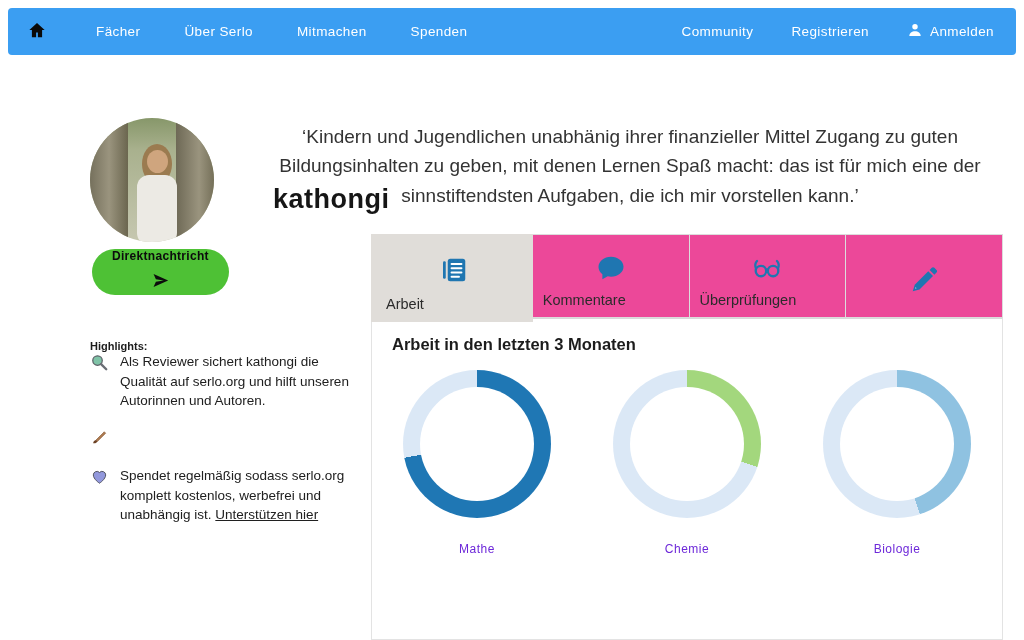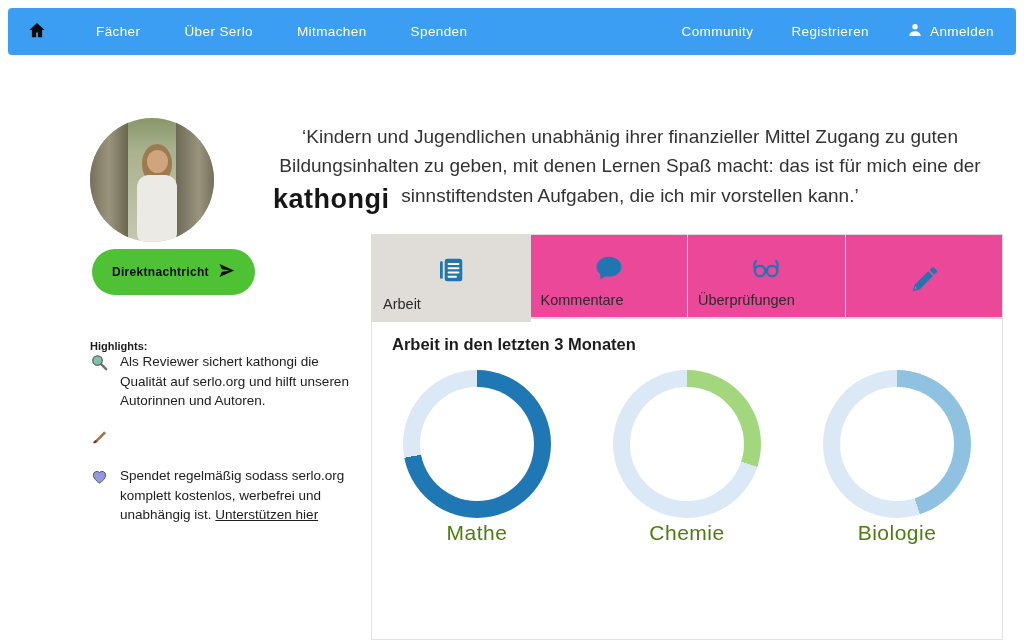--- a/index.html
+++ b/index.html
@@ -27,48 +27,48 @@
   .p-face { position:absolute; left:57px; top:32px; width:21px; height:23px; border-radius:50%; background:#cfa57e; }
   .p-shirt { position:absolute; left:47px; top:57px; width:40px; height:70px; border-radius:12px; background:#eceae4; }
 
   .quote { position:absolute; left:248px; top:122px; width:764px; text-align:center;
            font-size:19px; line-height:1.55; color:#333; }
   .username { position:absolute; left:233px; top:184px; font-size:27px; color:#161616; letter-spacing:.5px;margin-left:40px; }
 
   .dm-btn { position:absolute; left:92px; top:249px; height:46px; padding:0 20px;
             border:none; border-radius:23px; background:#4ec135; display:flex;
             align-items:center; gap:9px; font-family:inherit; font-weight:bold;
-            font-size:12px; letter-spacing:.3px; color:#0c0c0c; cursor:pointer; }
+            font-size:12px; letter-spacing:.3px; color:#0c0c0c; cursor:pointer;flex-direction:column; }
 
   
   .highlights { position:absolute; left:90px; top:340px; width:272px; }
   .h-title { font-size:11px; color:#1d1d1d; margin-bottom:0; }
   .h-item { display:flex; gap:10px; margin-bottom:15px; font-size:13.5px;
             line-height:1.45; color:#202020; }
   .h-icon { flex:0 0 20px; padding-top:1px; }
   .h-link { color:#202020; text-decoration:underline; cursor:pointer; }
 
   
   .tabwrap { position:absolute; left:371px; top:234px; width:632px; height:406px; }
   .tabs { display:flex; height:84px; position:relative; z-index:2; }
   .tab { flex:1; background:#ec4899; border:1px solid #dcdcdc; border-left:none;
          display:flex; flex-direction:column; cursor:pointer; }
-  .tab:first-child { border-left:2px solid #be185d; }
+  .tab:first-child { border-left:5px solid #be185d; }
   .tab.active { background:#e0ddd9; border-color:#e0ddd9; height:88px; }
   .tab-icon { flex:1; display:flex; align-items:center; justify-content:center; padding-top:8px; }
   .tab-label { padding:0 0 9px 10px; font-size:14.5px; color:#2b2b2b; }
 
   .panel { position:absolute; left:0; right:0; top:84px; bottom:0; background:#fff;
            border:1px solid #e3e3e3; border-top:1px solid #d9d9d9; }
   .panel-heading { margin:16px 0 0 20px; font-size:16.5px; color:#1c1c1c; }
   .donut-row { display:flex; margin-top:16px; }
   .donut-cell { flex:1; display:flex; flex-direction:column; align-items:center; }
   .donut { width:148px; height:148px; border-radius:50%; position:relative; }
   .donut::after { content:""; position:absolute; inset:17px; border-radius:50%; background:#fff; }
-  .donut-label { margin-top:3px; font-size:21px; color:#4d7c0f; letter-spacing:.5px; }
+  .donut-label { margin-top:24px; font-size:12px; color:#6d28d9; letter-spacing:.5px; }
 </style>
 </head>
 <body>
 
 <div class="stage">
 
   <header class="nav">
     <div class="nav-left">
       <span class="home-btn">
         <span>

